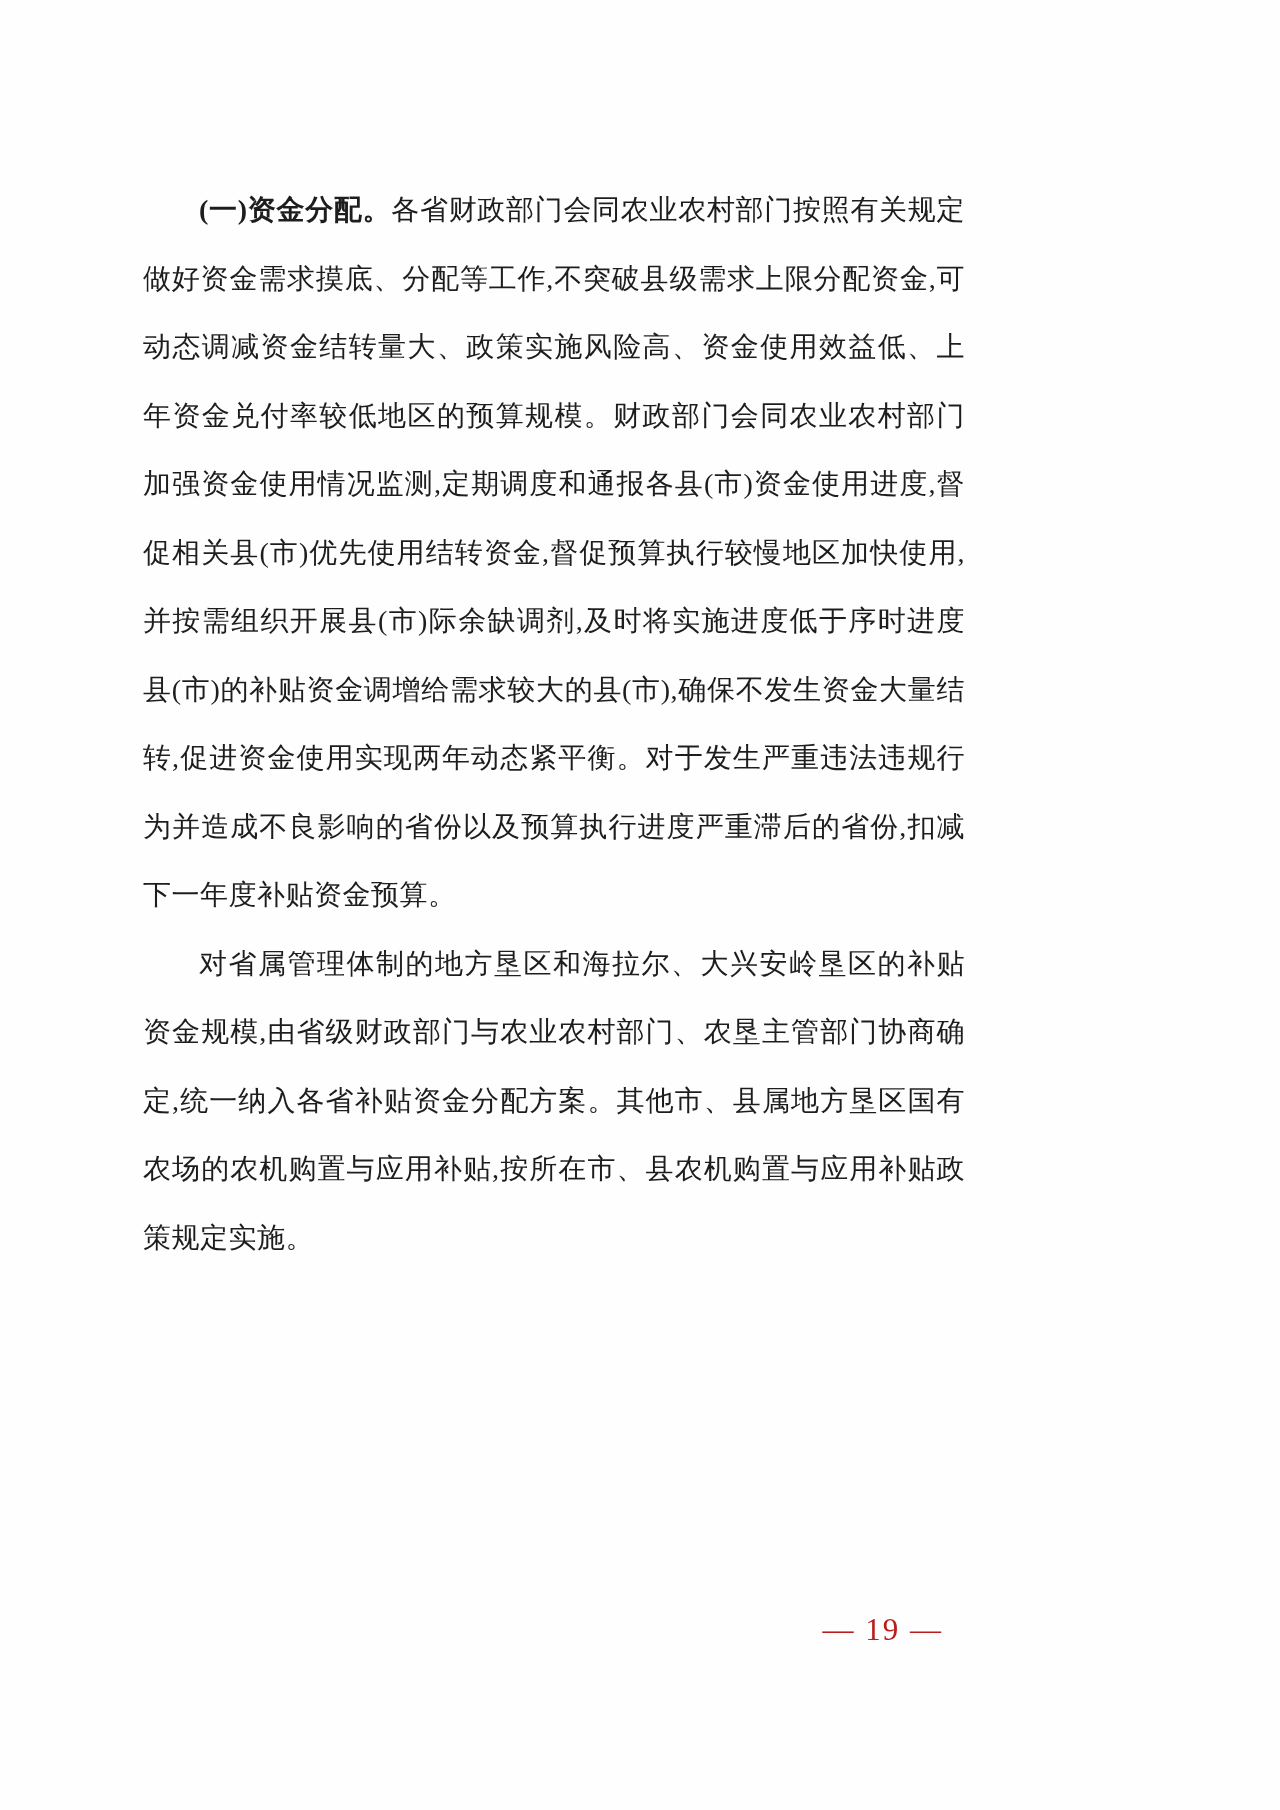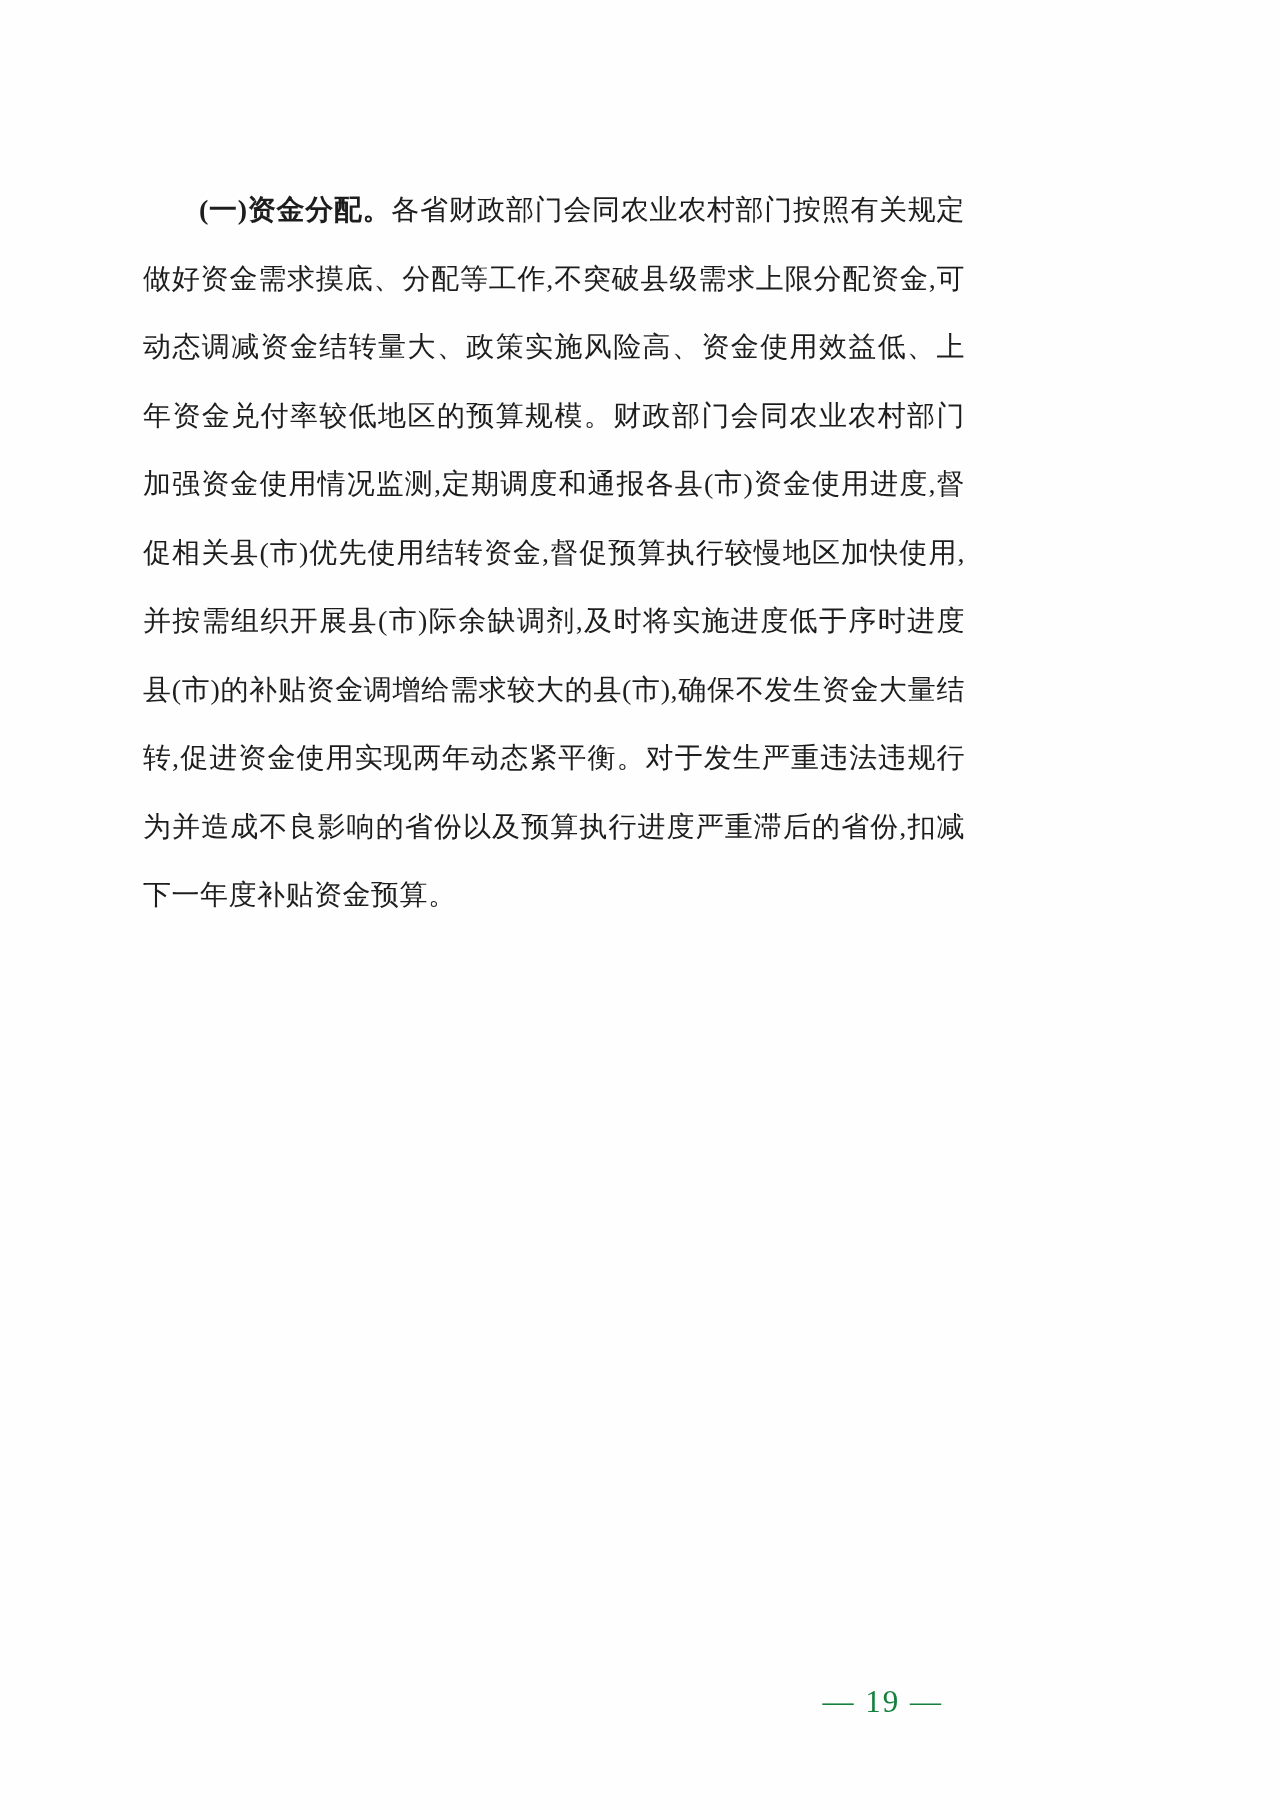--- a/index.html
+++ b/index.html
@@ -30,30 +30,31 @@
     text-align-last: left;
     text-indent: 2em;
     letter-spacing: 0.5px;
     word-break: break-all;
   }
   .lead {
     font-weight: 700;
   }
   .page-footer {
     position: absolute;
-    top: 1684px;
+    top: 1612px;
     left: 143px;
     width: 800px;
     text-align: right;
     font-size: 31px;
     letter-spacing: 2px;
-    color: #15803d;
+    color: #b91c1c;
   }
 </style>
 </head>
 <body>
 
 <div class="page">
   <div class="content">
     <p class="para"><span class="lead">(一)资金分配。</span><span>各省财政部门会同农业农村部门按照有关规定做好资金需求摸底、分配等工作,不突破县级需求上限分配资金,可动态调减资金结转量大、政策实施风险高、资金使用效益低、上年资金兑付率较低地区的预算规模。财政部门会同农业农村部门加强资金使用情况监测,定期调度和通报各县(市)资金使用进度,督促相关县(市)优先使用结转资金,督促预算执行较慢地区加快使用,并按需组织开展县(市)际余缺调剂,及时将实施进度低于序时进度县(市)的补贴资金调增给需求较大的县(市),确保不发生资金大量结转,促进资金使用实现两年动态紧平衡。对于发生严重违法违规行为并造成不良影响的省份以及预算执行进度严重滞后的省份,扣减下一年度补贴资金预算。</span></p>
+    <p class="para"><span class="lead"></span><span>对省属管理体制的地方垦区和海拉尔、大兴安岭垦区的补贴资金规模,由省级财政部门与农业农村部门、农垦主管部门协商确定,统一纳入各省补贴资金分配方案。其他市、县属地方垦区国有农场的农机购置与应用补贴,按所在市、县农机购置与应用补贴政策规定实施。</span></p>
   </div>
   <div class="page-footer">— 19 —</div>
 </div>
 
 </body></html>

